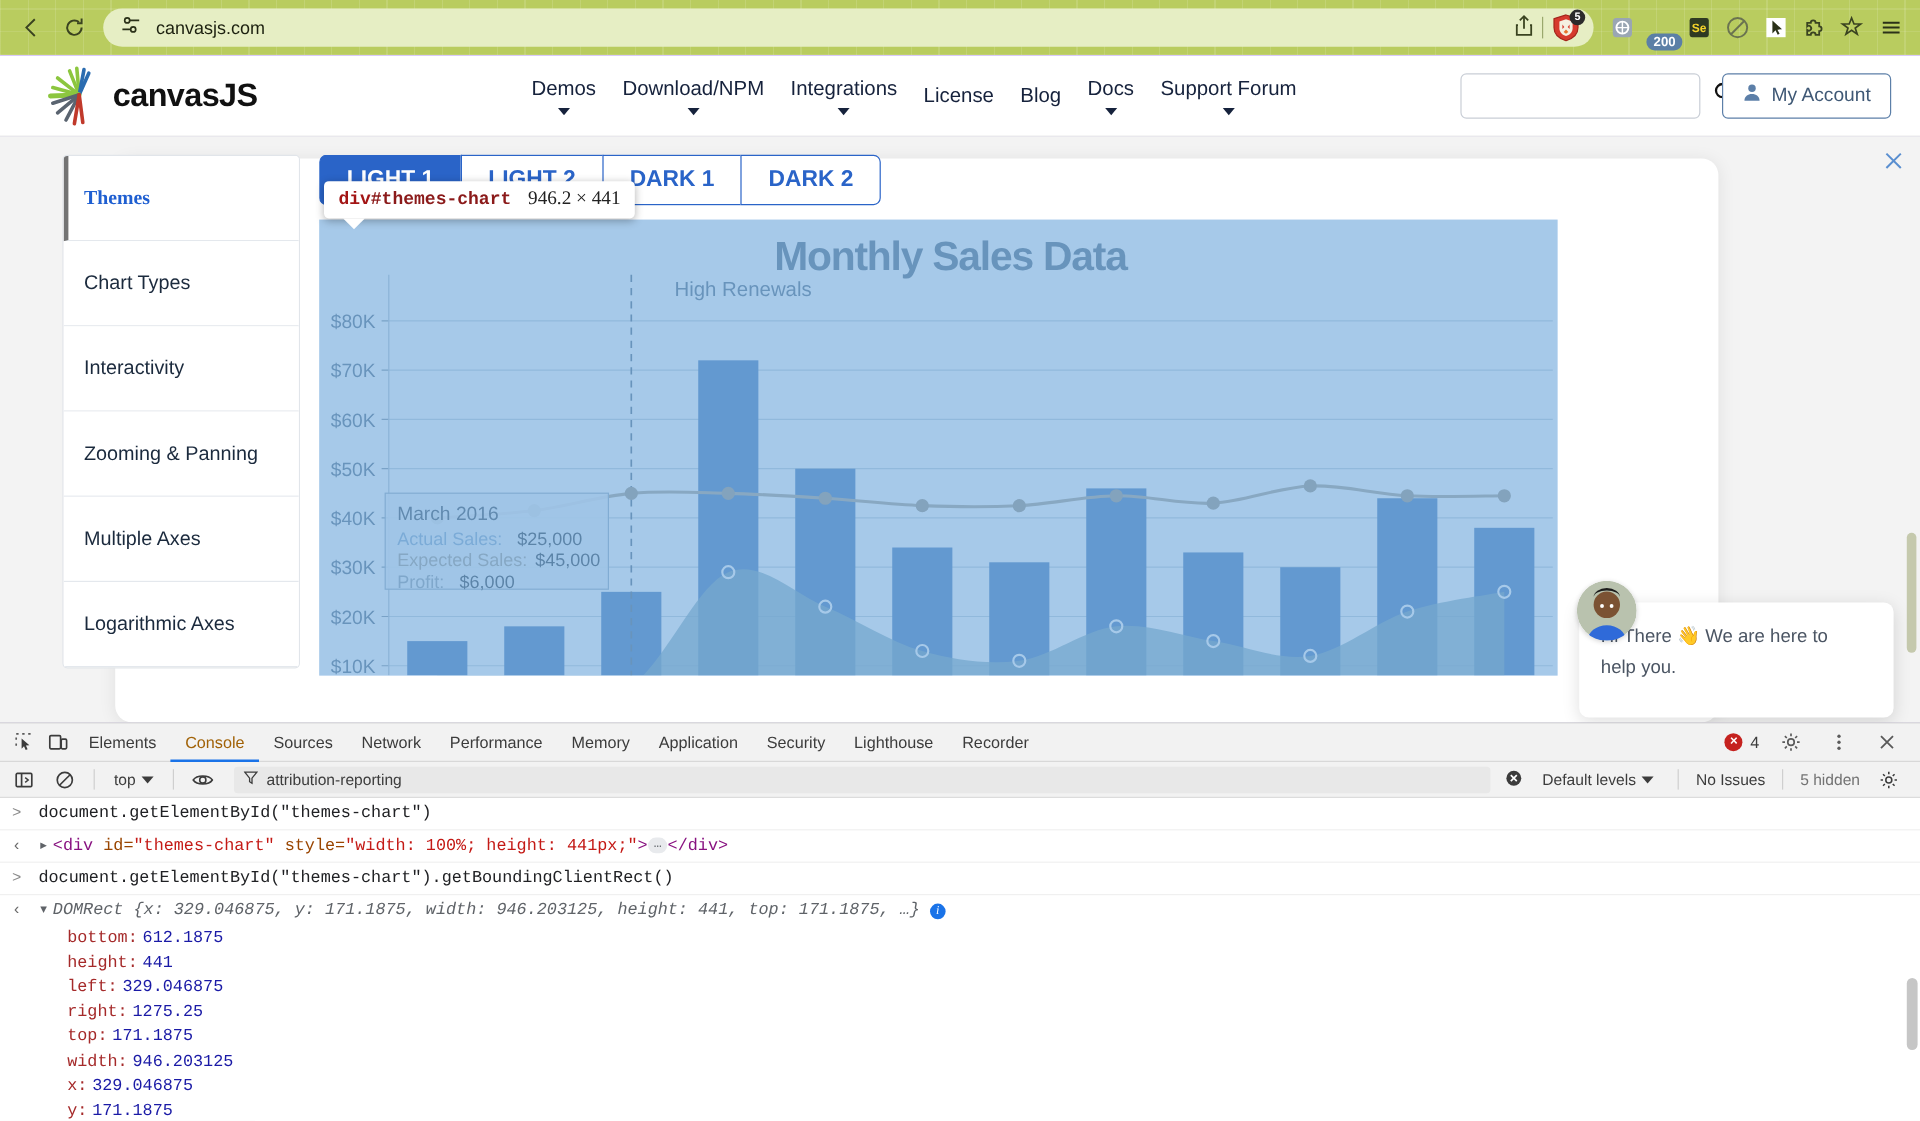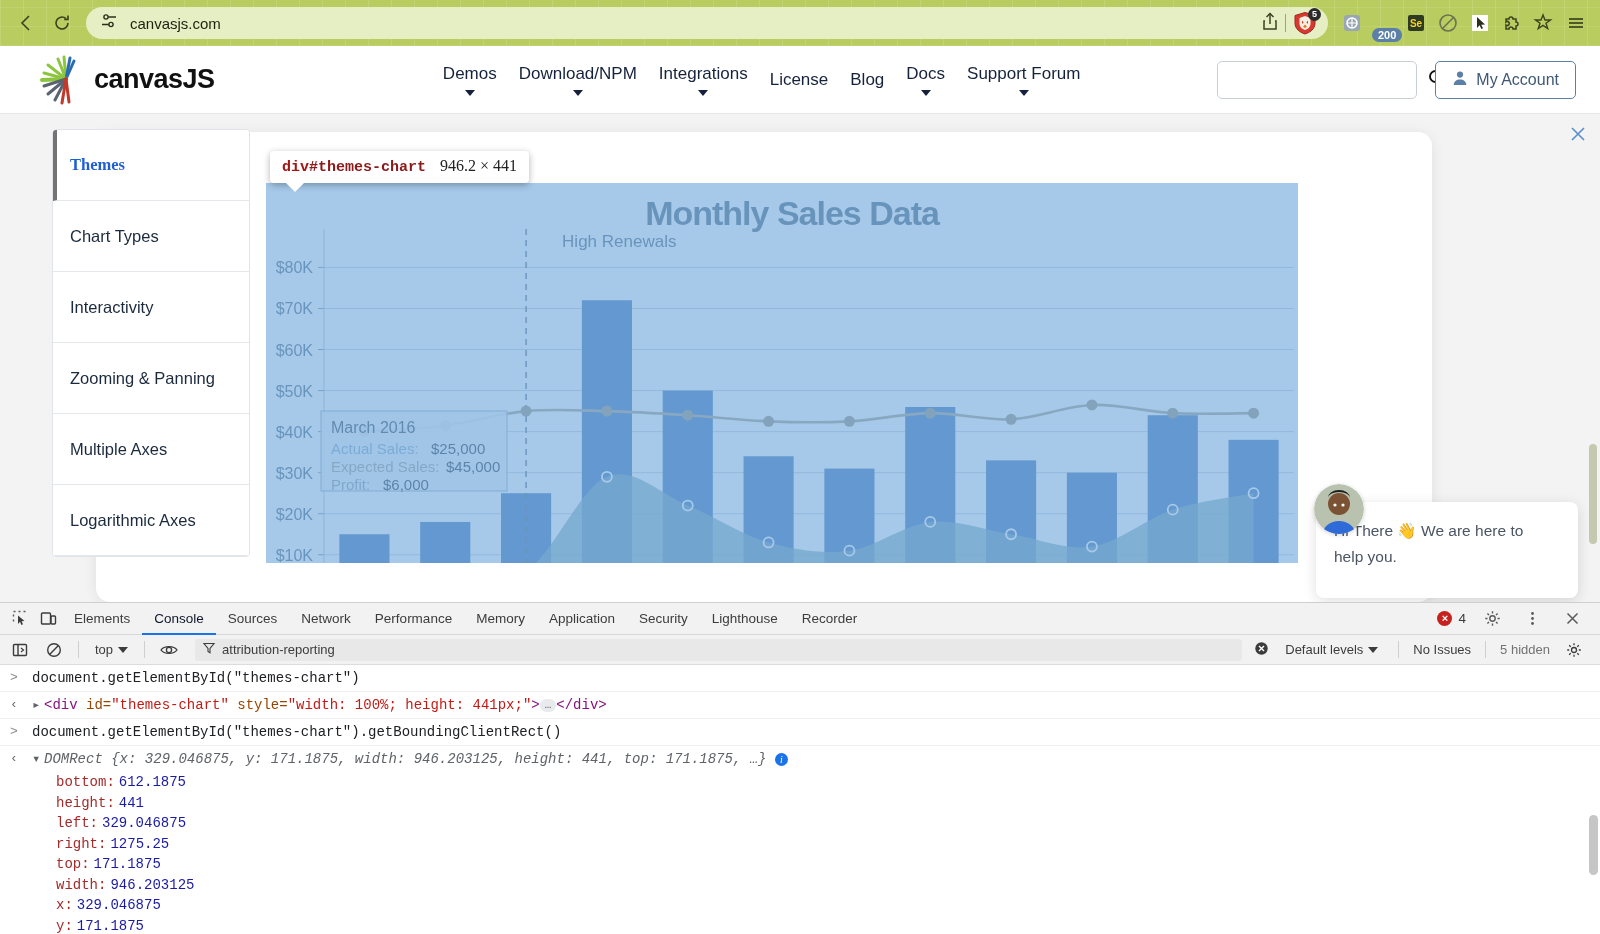--- a/index.html
+++ b/index.html
@@ -290,21 +290,21 @@
     width: 28px; height: 28px;
     display: flex; align-items: center; justify-content: center;
     color: #5a5a5a;
   }
   .dt-tab {
     padding: 0 12px; height: 32px;
     display: flex; align-items: center;
     font-size: 13.5px; color: #3c3c3c;
     white-space: nowrap;
   }
-  .dt-tab.active { color: #0f172a; box-shadow: inset 0 -2px 0 #1a73e8; }
+  .dt-tab.active { color: #a16207; box-shadow: inset 0 -2px 0 #1a73e8; }
   .dt-tabbar-right {
     margin-left: auto;
     display: flex; align-items: center; gap: 12px;
     padding-right: 14px;
   }
   .err-badge { display: flex; align-items: center; gap: 6px; font-size: 13.5px; color: #3c3c3c; }
   .err-dot {
     width: 15px; height: 15px; border-radius: 50%;
     background: #c5221f; color: #fff;
     font-size: 11px; line-height: 15px; text-align: center; font-weight: bold;
@@ -552,20 +552,26 @@
       <div class="side-item active">Themes</div>
       <div class="side-item">Chart Types</div>
       <div class="side-item">Interactivity</div>
       <div class="side-item">Zooming &amp; Panning</div>
       <div class="side-item">Multiple Axes</div>
       <div class="side-item">Logarithmic Axes</div>
     </div>
 
     <div class="chart-panel">
 
+      <div class="theme-tabs">
+        <div class="theme-tab selected">LIGHT 1</div>
+        <div class="theme-tab">LIGHT 2</div>
+        <div class="theme-tab">DARK 1</div>
+        <div class="theme-tab">DARK 2</div>
+      </div>
 
       <div class="chart-area">
         <svg class="chart-svg" id="chart-svg" width="1032" height="380" viewBox="0 0 1032 380">
             <rect x="0" y="0" width="1032" height="380" fill="#ffffff"></rect>
             <text x="526" y="42" text-anchor="middle" font-family="&quot;Liberation Sans&quot;, sans-serif" font-size="34" font-weight="bold" fill="#5e7489" letter-spacing="-1">Monthly Sales Data</text>
             <line x1="58" y1="84.42105263157896" x2="1028" y2="84.42105263157896" stroke="#c9d4dd" stroke-width="1"></line>
             <line x1="52" y1="84.42105263157896" x2="58" y2="84.42105263157896" stroke="#8899a6" stroke-width="1"></line>
             <text x="47" y="90.42105263157896" text-anchor="end" font-family="&quot;Liberation Sans&quot;, sans-serif" font-size="16" fill="#5e7489">$80K</text>
             <line x1="58" y1="125.47368421052633" x2="1028" y2="125.47368421052633" stroke="#c9d4dd" stroke-width="1"></line>
             <line x1="52" y1="125.47368421052633" x2="58" y2="125.47368421052633" stroke="#8899a6" stroke-width="1"></line>

